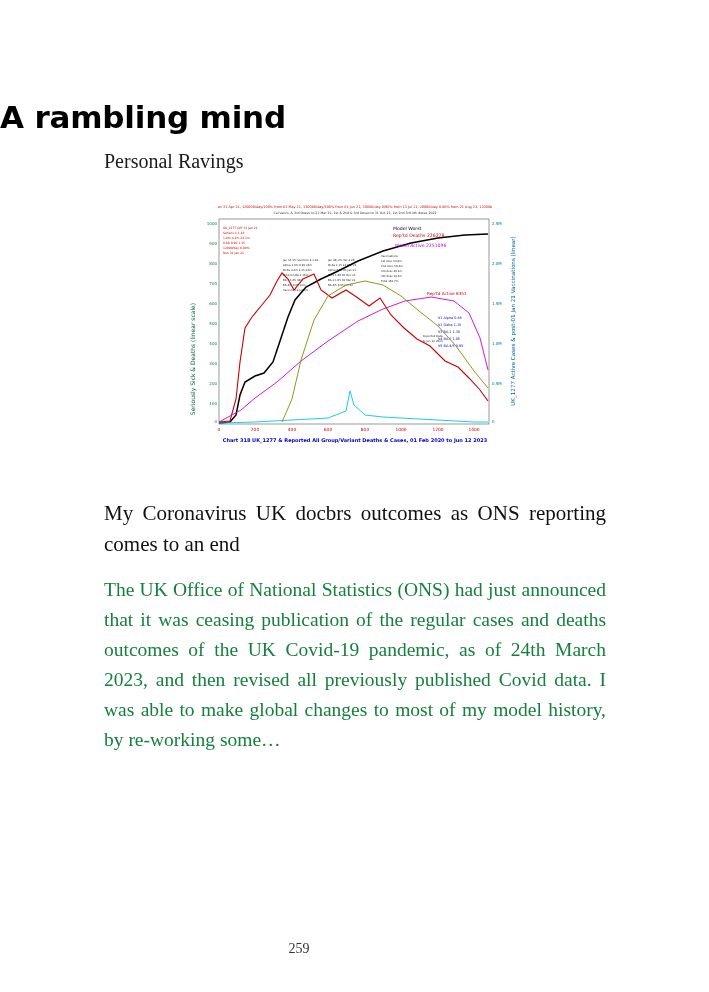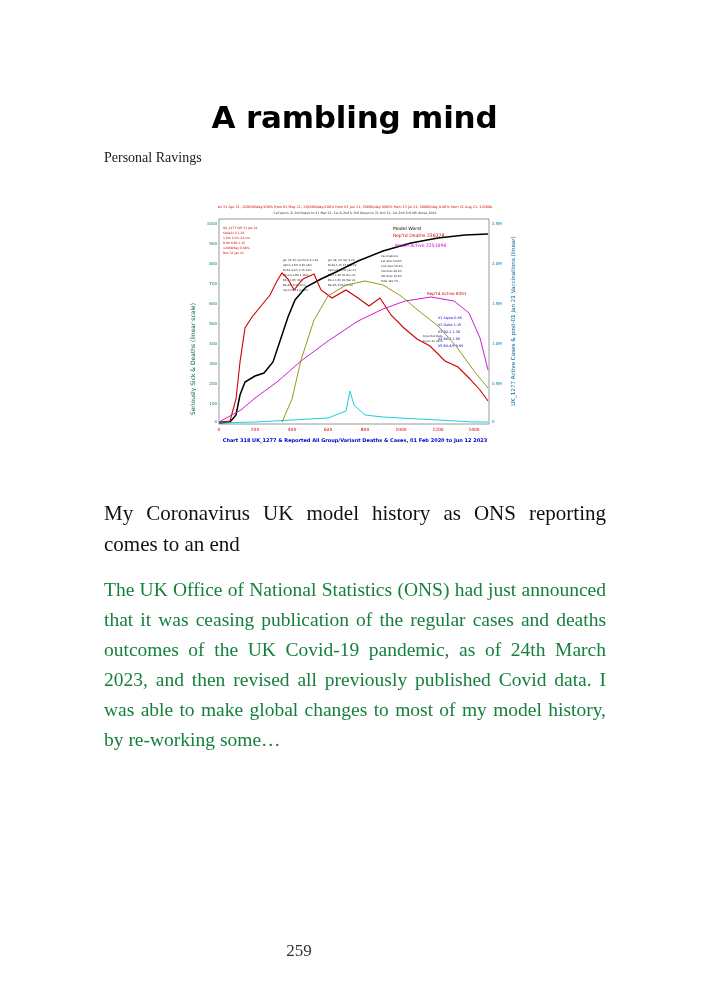--- a/index.html
+++ b/index.html
@@ -18,33 +18,32 @@
   .page {
     position: absolute;
     inset: 0;
     padding: 0;
   }
   .title {
     position: absolute;
     top: 78px;
     left: 0;
     width: 709px;
-    text-align: center;
     font-family: "DejaVu Sans", sans-serif;
     font-weight: bold;
     font-size: 31px;
     letter-spacing: -0.2px;
     color: #000000;
   }
   .subtitle {
     position: absolute;
     top: 150px;
     left: 104px;
     font-family: "Liberation Serif", serif;
-    font-size: 14px;
+    font-size: 20px;
     color: #1a1a1a;
   }
   .figure {
     position: absolute;
     top: 199px;
     left: 183px;
     width: 344px;
     height: 250px;
     background: #ffffff;
     border: 0;
@@ -76,21 +75,21 @@
     font-size: 19px;
     line-height: 28px;
     color: #111111;
   }
   .pagenum {
     position: absolute;
     top: 941px;
     left: 0;
     width: 598px;
     text-align: center;
-    font-size: 17px;
+    font-size: 14px;
     color: #333333;
     font-family: "Liberation Serif", serif;
   }
   
   .ct { font-family: "DejaVu Sans", sans-serif; }
 </style>
 </head>
 <body>
 
 <div class="page">
@@ -199,20 +198,20 @@
 
       <text class="ct" x="210" y="31" font-size="4.6" fill="#000000">Model Worst</text>
       <text class="ct" x="210" y="38" font-size="4.6" fill="#cc0000">Rep'td Deaths 226278</text>
       <text class="ct" x="212" y="48" font-size="4.6" fill="#cc00cc">Model Active 2251096</text>
       <text class="ct" x="244" y="96" font-size="4.2" fill="#cc0000">Rep'td Active 8351</text>
 
       <text class="ct" x="172" y="243" font-size="5" fill="#0000cc" text-anchor="middle" font-weight="bold">Chart 318 UK_1277 &amp; Reported All Group/Variant Deaths &amp; Cases, 01 Feb 2020 to Jun 12 2023</text>
     </svg>
   </div>
 
-  <div class="body-block lede">My Coronavirus UK model history as ONS reporting comes to an end</div>
+  <div class="body-block lede">My Coronavirus UK docbrs outcomes as ONS reporting comes to an end</div>
 
   <div class="body-block para">The UK Office of National Statistics (ONS) had just announced that it was ceasing publication of the regular cases and deaths outcomes of the UK Covid-19 pandemic, as of 24th March 2023, and then revised all previously published Covid data. I was able to make global changes to most of my model history, by re-working some…</div>
 
 
   <div class="pagenum">259</div>
 
 </div>
 
 </body></html>

